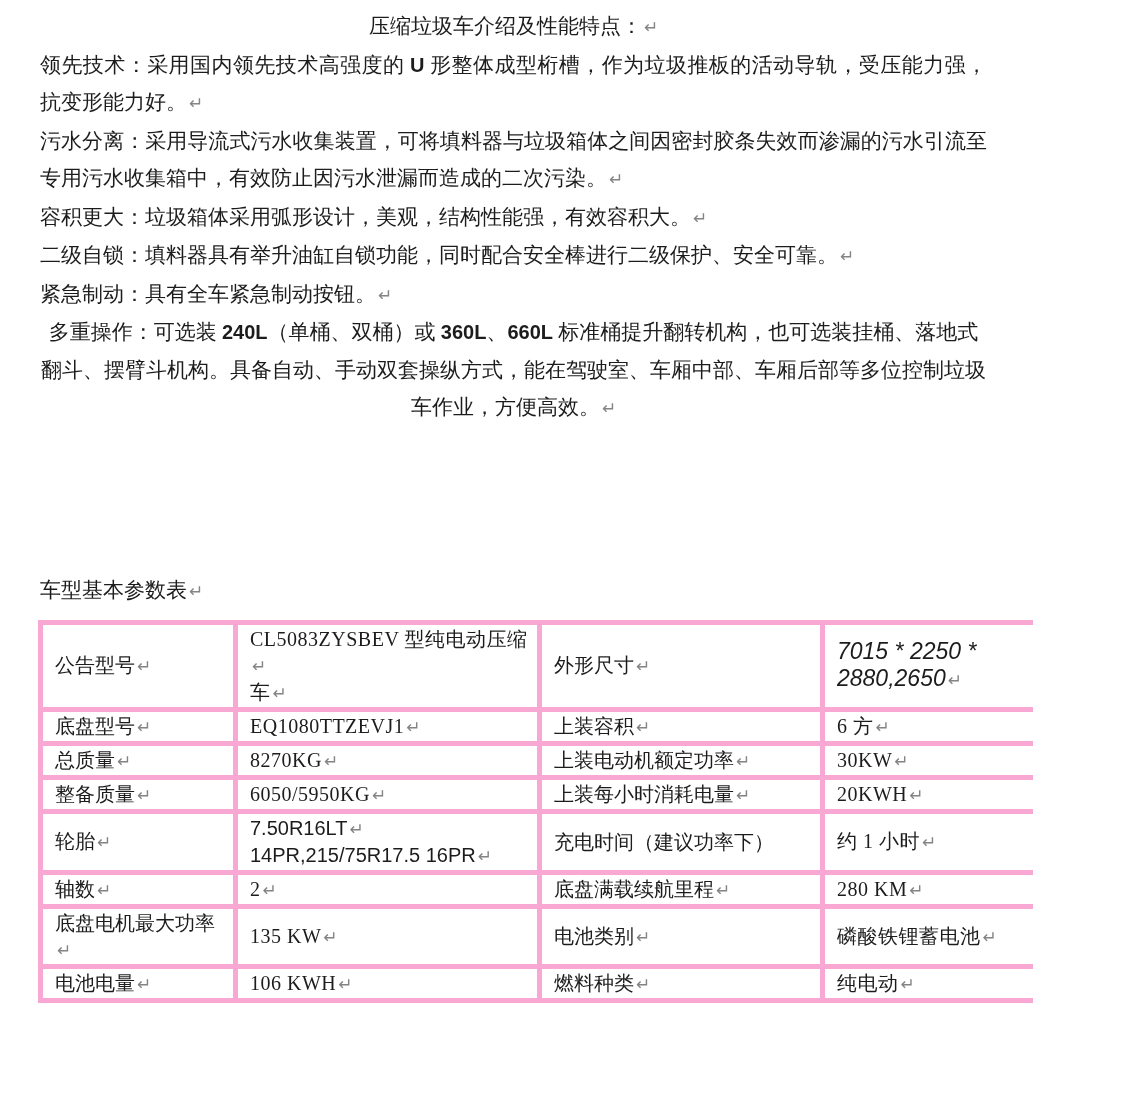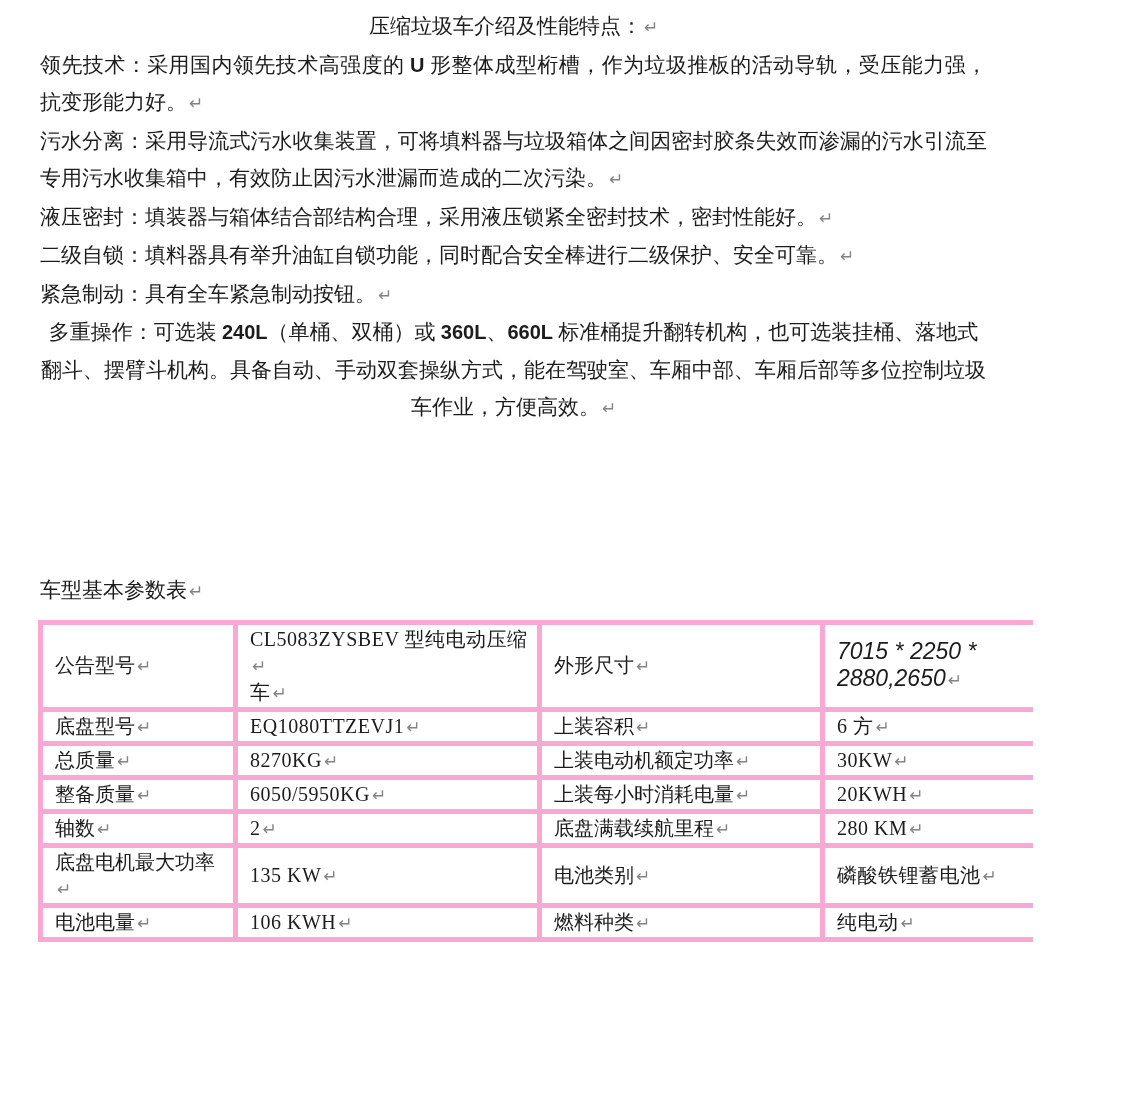--- a/index.html
+++ b/index.html
@@ -88,25 +88,25 @@
     </p>
 
     <p class="para">
       <span>领先技术：采用国内领先技术高强度的 </span><span class="latin">U</span><span> 形整体成型桁槽，作为垃圾推板的活动导轨，受压能力强，抗变形能力好。</span><span class="pmark">↵</span>
     </p>
 
     <p class="para">
       <span>污水分离：采用导流式污水收集装置，可将填料器与垃圾箱体之间因密封胶条失效而渗漏的污水引流至专用污水收集箱中，有效防止因污水泄漏而造成的二次污染。</span><span class="pmark">↵</span>
     </p>
 
+    <p class="para">
+      <span>容积更大：垃圾箱体采用弧形设计，美观，结构性能强，有效容积大。</span><span class="pmark">↵</span>
+    </p>
 
 
-    <p class="para">
-      <span>液压密封：填装器与箱体结合部结构合理，采用液压锁紧全密封技术，密封性能好。</span><span class="pmark">↵</span>
-    </p>
 
     <p class="para">
       <span>二级自锁：填料器具有举升油缸自锁功能，同时配合安全棒进行二级保护、安全可靠。</span><span class="pmark">↵</span>
     </p>
 
     <p class="para">
       <span>紧急制动：具有全车紧急制动按钮。</span><span class="pmark">↵</span>
     </p>
 
     <p class="para center">
@@ -143,20 +143,26 @@
         <td><span class="val">8270KG</span><span class="pmark">↵</span></td>
         <td><span>上装电动机额定功率</span><span class="pmark">↵</span></td>
         <td><span class="val">30KW</span><span class="pmark">↵</span></td>
       </tr>
       <tr class="r-std">
         <td><span>整备质量</span><span class="pmark">↵</span></td>
         <td><span class="val">6050/5950KG</span><span class="pmark">↵</span></td>
         <td><span>上装每小时消耗电量</span><span class="pmark">↵</span></td>
         <td><span class="val">20KWH</span><span class="pmark">↵</span></td>
       </tr>
+      <tr class="r-tire">
+        <td><span>轮胎</span><span class="pmark">↵</span></td>
+        <td><span class="sansval">7.50R16LT</span><span class="pmark">↵</span><br><span class="sansval">14PR,215/75R17.5 16PR</span><span class="pmark">↵</span></td>
+        <td><span>充电时间（建议功率下）</span></td>
+        <td><span class="val">约 1 小时</span><span class="pmark">↵</span></td>
+      </tr>
       <tr class="r-std">
         <td><span>轴数</span><span class="pmark">↵</span></td>
         <td><span class="val">2</span><span class="pmark">↵</span></td>
         <td><span>底盘满载续航里程</span><span class="pmark">↵</span></td>
         <td><span class="val">280 KM</span><span class="pmark">↵</span></td>
       </tr>
       <tr class="r-std">
         <td><span>底盘电机最大功率</span><span class="pmark">↵</span></td>
         <td><span class="val">135 KW</span><span class="pmark">↵</span></td>
         <td><span>电池类别</span><span class="pmark">↵</span></td>

